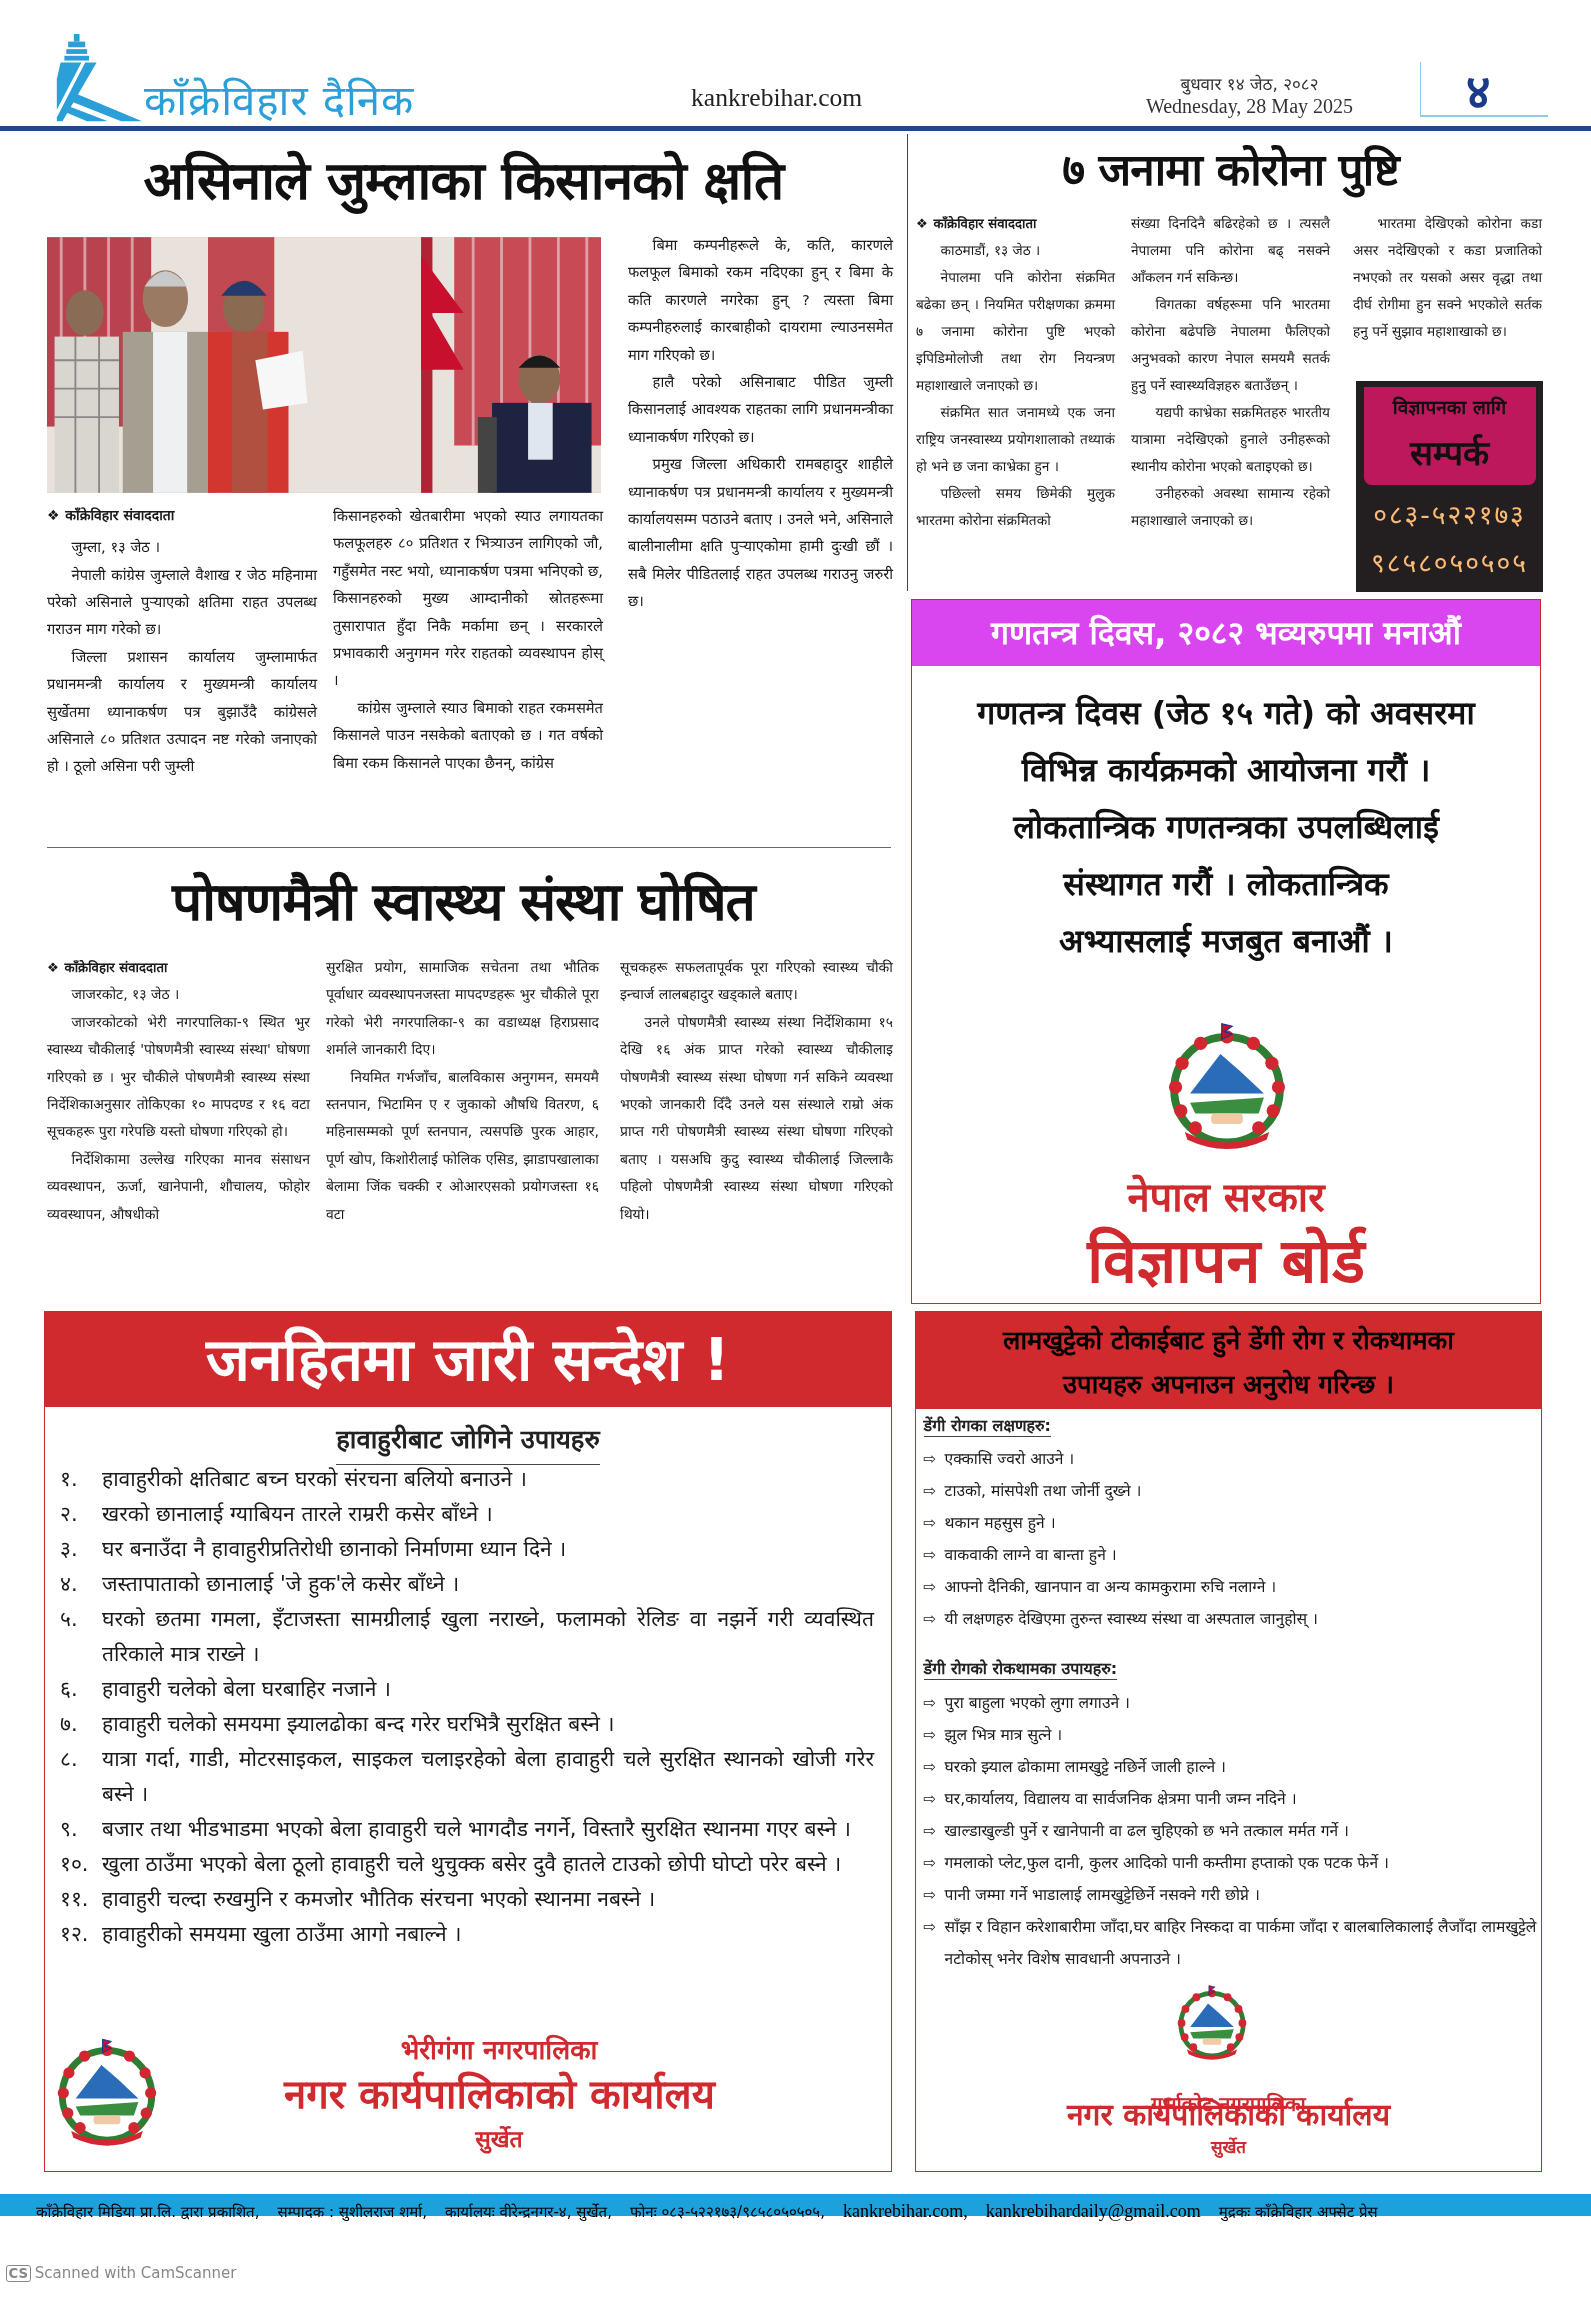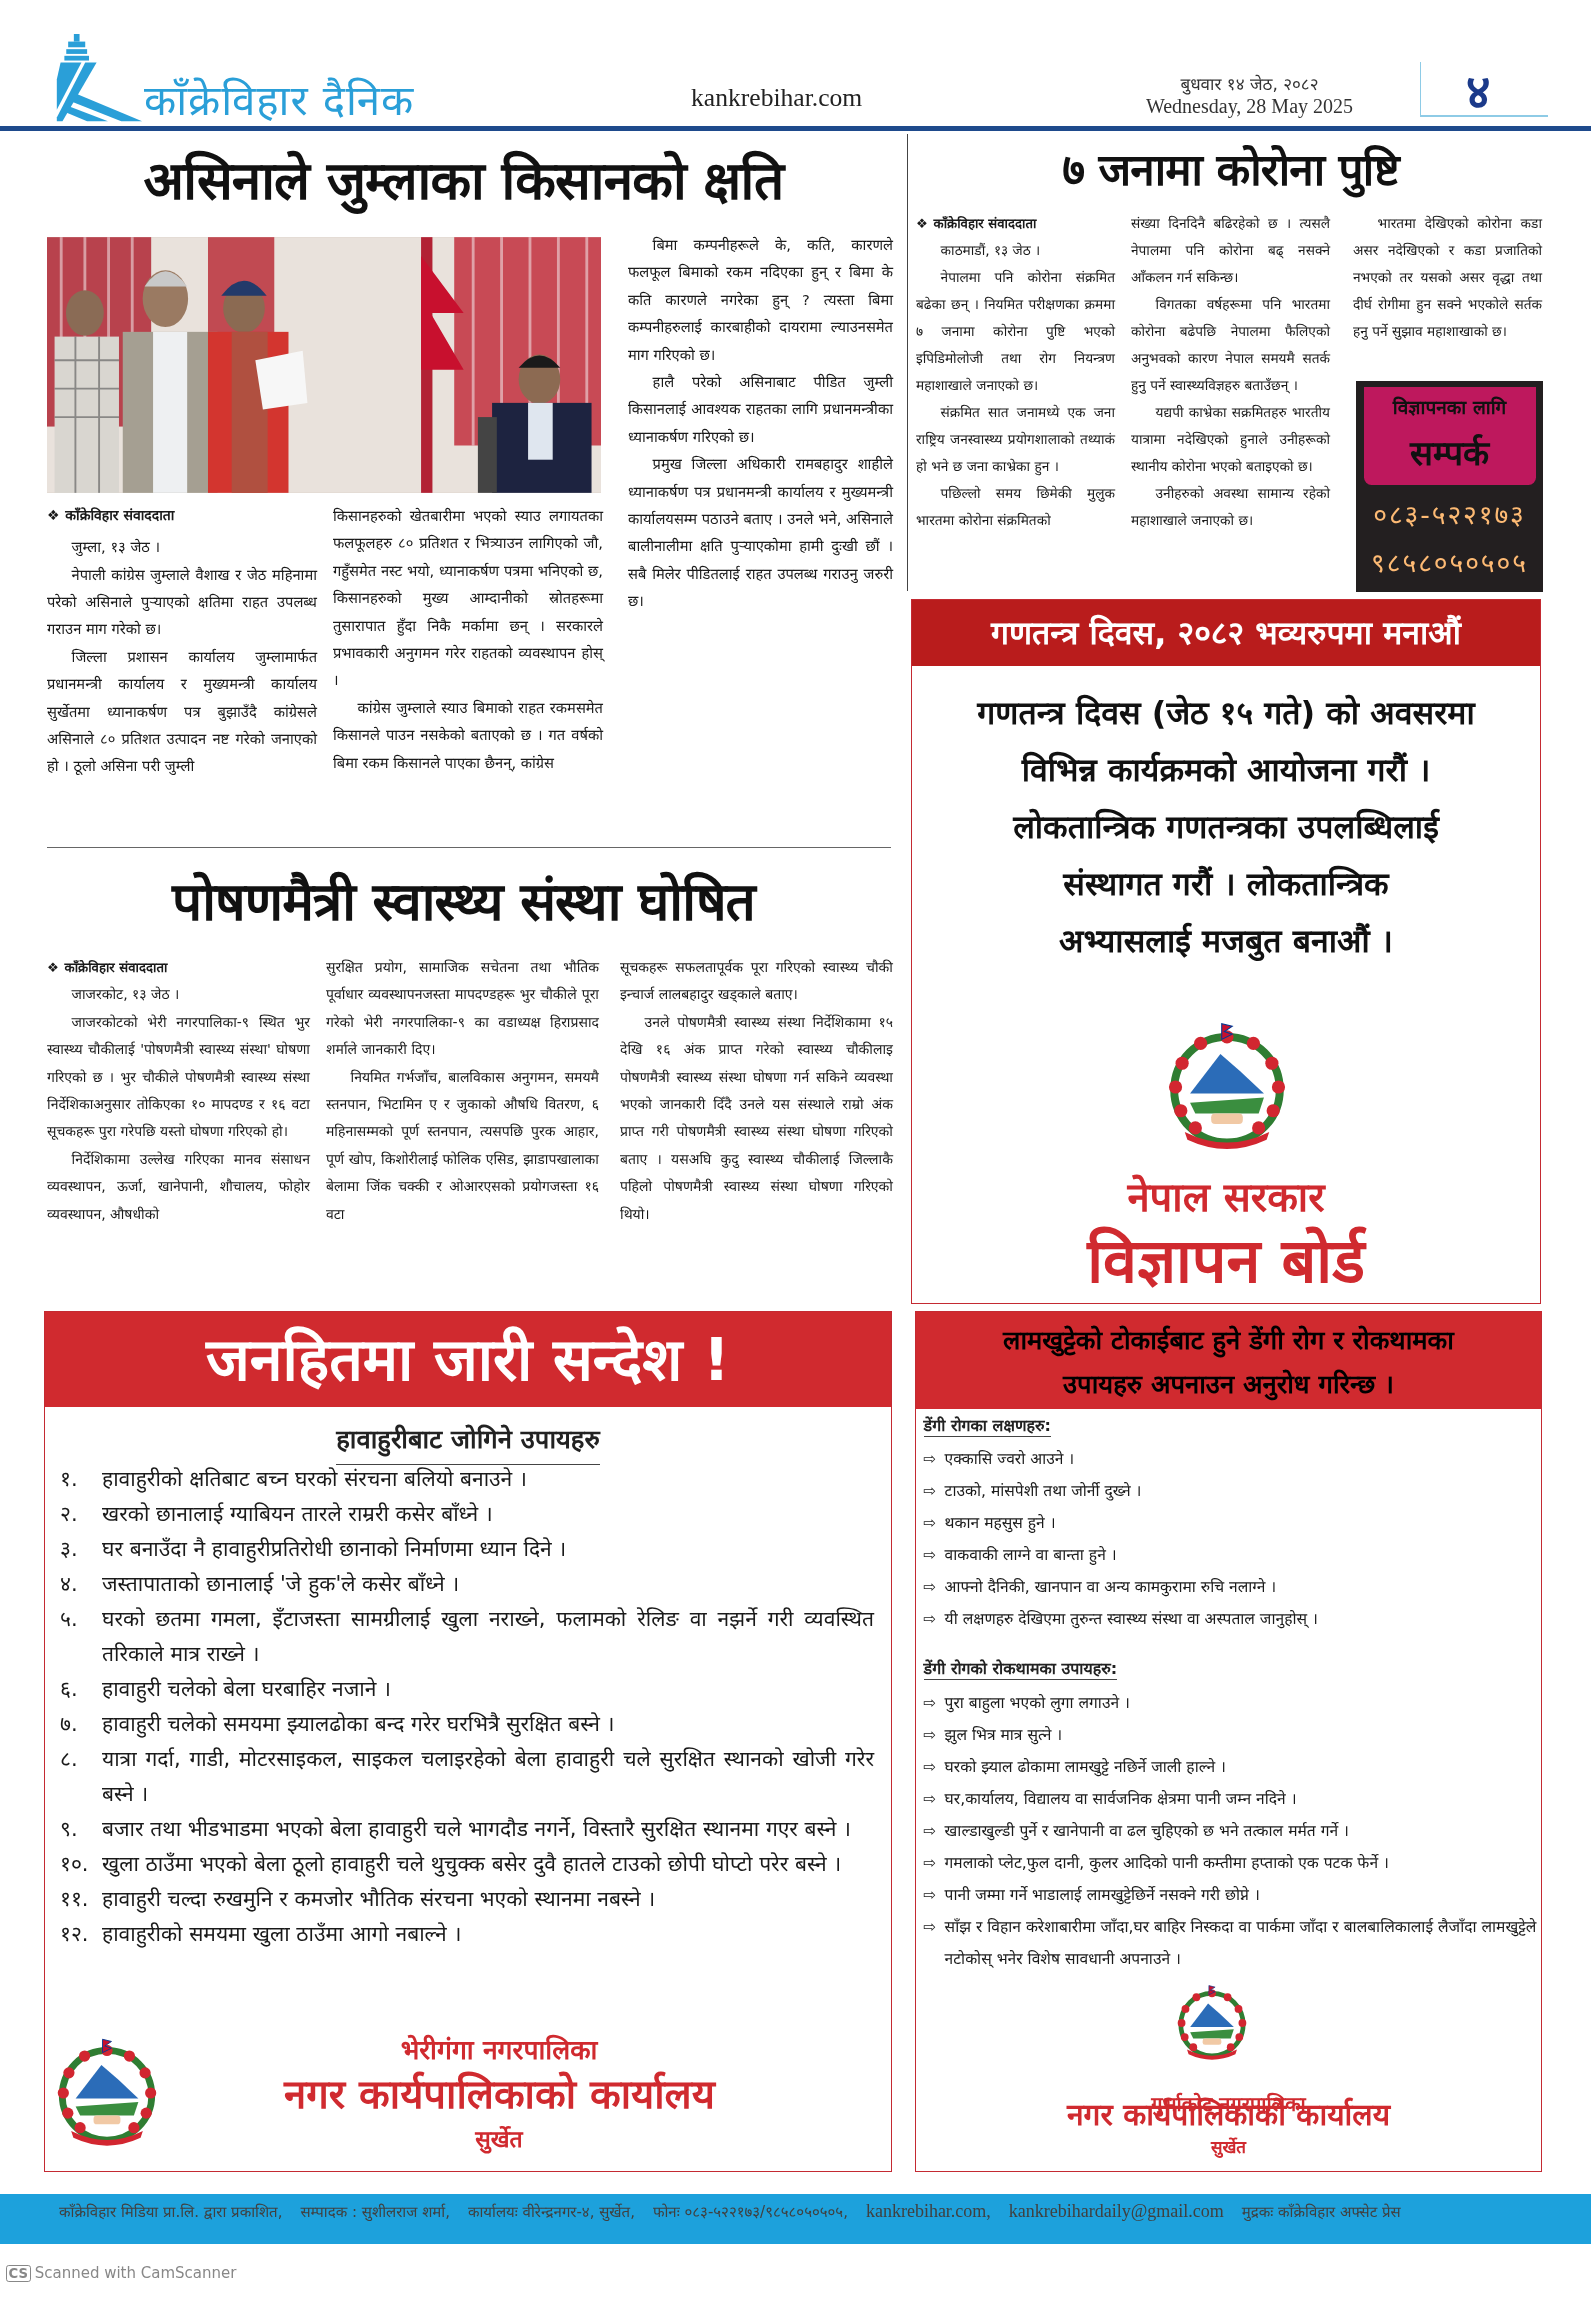--- a/index.html
+++ b/index.html
@@ -36,21 +36,21 @@
   .contact-box { position: absolute; left: 1356px; top: 381px; width: 187px; height: 211px; background: #231f20; }
   .contact-top { position: absolute; left: 7.6px; top: 5.7px; width: 172px; height: 98px; background: #be185d; border-radius: 0 0 7.6px 7.6px; }
   .contact-l1 { position: absolute; left: 0; top: 7.6px; width: 172px; text-align: center; font-weight: bold; font-size: 19px; color: #111; }
   .contact-l2 { position: absolute; left: 0; top: 42px; width: 172px; text-align: center; font-weight: bold; font-size: 34px; color: #111; }
   .contact-ph1, .contact-ph2 { position: absolute; left: 0; width: 187px; text-align: center; font-size: 26.5px; color: #fdba74; letter-spacing: 1.9px; }
   .contact-ph1 { top: 115px; }
   .contact-ph2 { top: 163px; }
 
   
   .rep-box { position: absolute; left: 911px; top: 599px; width: 630px; height: 705px; border: 1.4px solid #c42a32; }
-  .rep-banner { position: absolute; left: 0; top: 0; width: 100%; height: 66px; background: #b91c1c; color: #fff; font-weight: bold; font-size: 32px; text-align: center; line-height: 66px; white-space: nowrap; }
+  .rep-banner { position: absolute; left: 0; top: 0; width: 100%; height: 66px; background: #d946ef; color: #fff; font-weight: bold; font-size: 32px; text-align: center; line-height: 66px; white-space: nowrap; }
   .rep-body { position: absolute; left: 0; top: 85px; width: 100%; text-align: center; font-weight: bold; font-size: 32px; line-height: 57px; color: #111; }
   .emblem { position: absolute; }
   .gov-l1 { position: absolute; left: 0; top: 568px; width: 100%; text-align: center; font-weight: bold; font-size: 40px; color: #d02a2f; }
   .gov-l2 { position: absolute; left: 0; top: 617px; width: 100%; text-align: center; font-weight: bold; font-size: 61px; color: #d02a2f; }
 
   
   .jan-box { position: absolute; left: 44px; top: 1311px; width: 848px; height: 861px; border: 1.9px solid #c42a32; }
   .jan-banner { position: absolute; left: 0; top: 0; width: 100%; height: 95px; background: #d02a2f; color: #fff; font-weight: bold; font-size: 59px; text-align: center; line-height: 95px; }
   .jan-sub { position: absolute; left: 0; top: 109px; width: 100%; text-align: center; font-weight: bold; font-size: 25.6px; color: #222; }
   .jan-sub span { border-bottom: 1.9px solid #444; padding-bottom: 10px; }
@@ -68,21 +68,21 @@
   .den-h { position: absolute; left: 7.6px; font-weight: bold; font-size: 16px; color: #222; border-bottom: 1.4px solid #444; }
   .den-list { position: absolute; left: 7.6px; width: 615px; list-style: none; font-size: 15.6px; color: #1a1a1a; }
   .den-list li { display: flex; }
   .den-list .arrow { flex: 0 0 21px; font-size: 15px; }
   .den-list .txt { flex: 1; }
   .den-foot-l1 { position: absolute; left: 0; top: 778px; width: 100%; text-align: center; font-weight: bold; font-size: 20px; color: #d02a2f; }
   .den-foot-l2 { position: absolute; left: 0; top: 781px; width: 100%; text-align: center; font-weight: bold; font-size: 30px; color: #d02a2f; }
   .den-foot-l3 { position: absolute; left: 0; top: 823px; width: 100%; text-align: center; font-weight: bold; font-size: 17px; color: #d02a2f; }
 
   
-  .footer { position: absolute; left: 0; top: 2194px; width: 1592px; height: 50px; background: #1da1dc; color: #404040; font-size: 15px; line-height: 34px; white-space: nowrap; padding-left: 59px; }
+  .footer { position: absolute; left: 0; top: 2194px; width: 1592px; height: 22px; background: #1da1dc; color: #000000; font-size: 15px; line-height: 34px; white-space: nowrap; padding-left: 36px; }
   .footer .sep { display: inline-block; width: 13.2px; }
   .footer .en { font-family: "Liberation Serif", serif; font-size: 18px; }
   .scan { position: absolute; left: 5.7px; top: 2264px; font-size: 15px; color: #888; }
   .scan .cs { display: inline-block; border: 1.9px solid #888; border-radius: 2.8px; padding: 0 1.9px; font-weight: bold; margin-right: 3.8px; font-size: 13.2px; }
 </style>
 </head>
 <body>
 
 <header class="masthead">
   <div class="logo">

